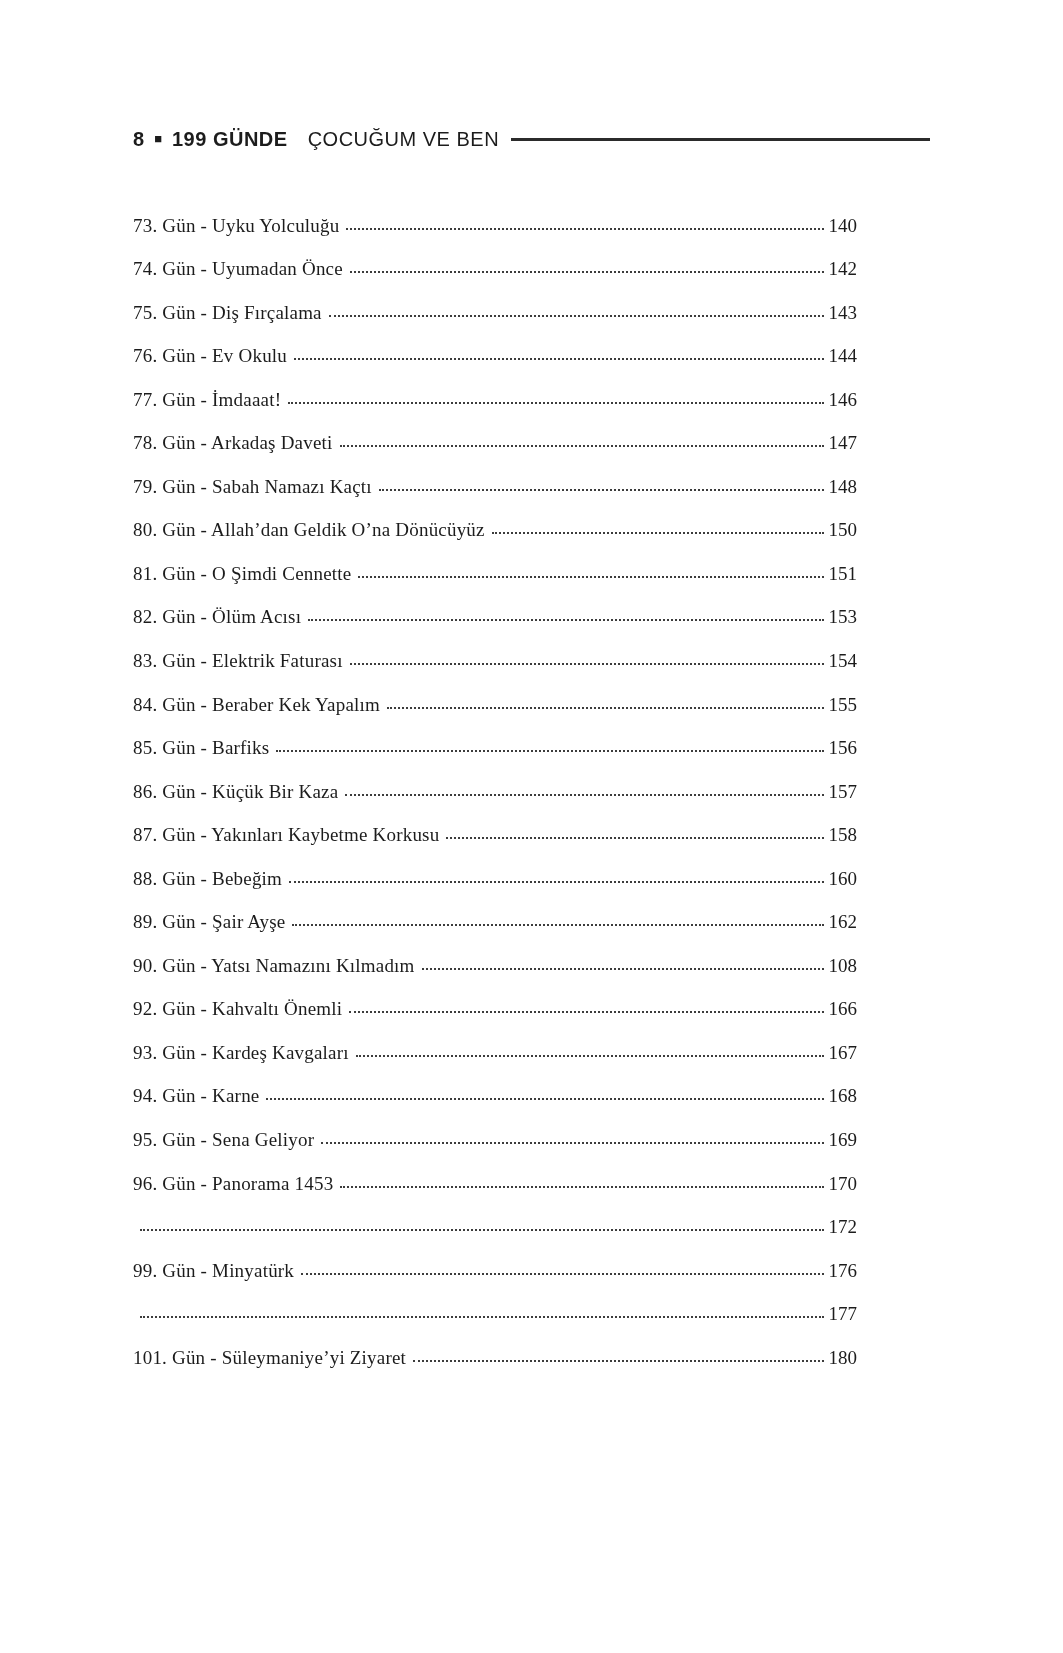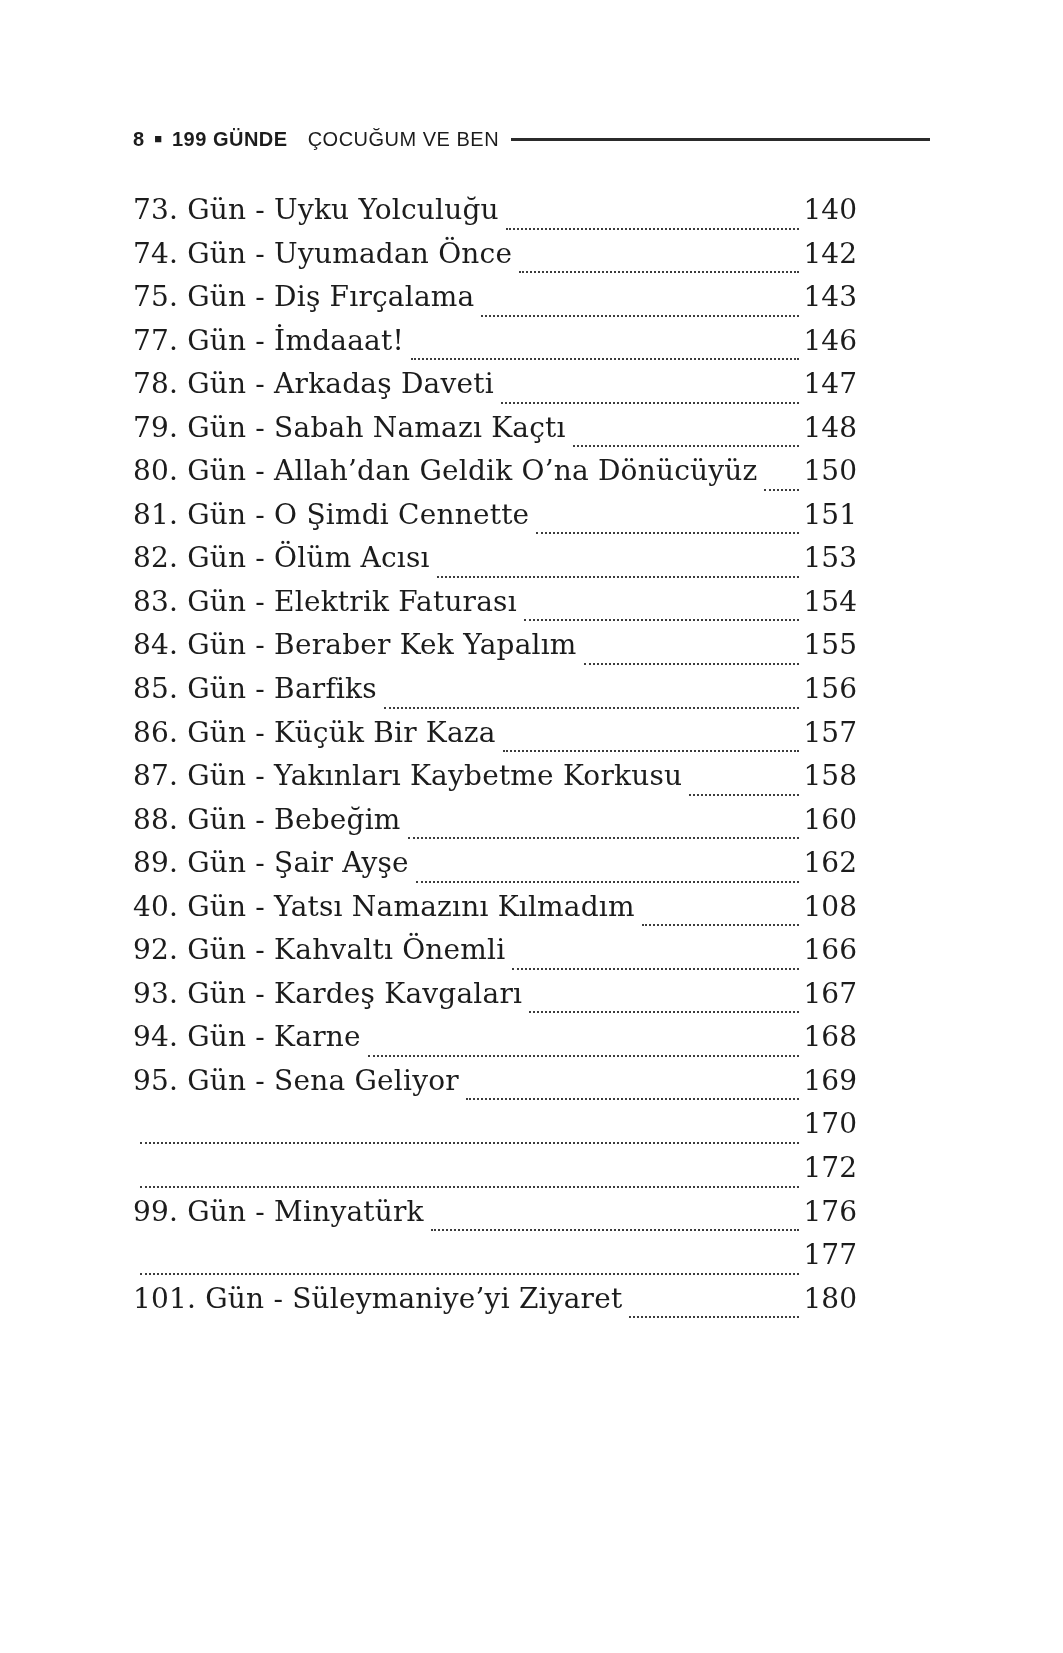--- a/index.html
+++ b/index.html
@@ -57,22 +57,24 @@
   }
   
   .toc {
     position: absolute;
     top: 193px;
     left: 133px;
     width: 724px;
   }
   .toc-row {
     display: flex;
+    align-items: flex-end;
     height: 43.55px;
-    font-size: 28px;
+    font-size: 19px;
+    font-family: Liberation Serif, serif;
   }
   .toc-title {
     white-space: nowrap;
     letter-spacing: 0.2px;
   }
   .toc-page {
     white-space: nowrap;
   }
   .dots {
     flex: 1;
@@ -104,20 +106,25 @@
         <span class="toc-title">74. Gün - Uyumadan Önce</span>
         <span class="dots"></span>
         <span class="toc-page">142</span>
       </div>
       <div class="toc-row">
         <span class="toc-title">75. Gün - Diş Fırçalama</span>
         <span class="dots"></span>
         <span class="toc-page">143</span>
       </div>
       <div class="toc-row">
+        <span class="toc-title">76. Gün - Ev Okulu</span>
+        <span class="dots"></span>
+        <span class="toc-page">144</span>
+      </div>
+      <div class="toc-row">
         <span class="toc-title">77. Gün - İmdaaat!</span>
         <span class="dots"></span>
         <span class="toc-page">146</span>
       </div>
       <div class="toc-row">
         <span class="toc-title">78. Gün - Arkadaş Daveti</span>
         <span class="dots"></span>
         <span class="toc-page">147</span>
       </div>
       <div class="toc-row">
@@ -169,21 +176,21 @@
         <span class="toc-title">88. Gün - Bebeğim</span>
         <span class="dots"></span>
         <span class="toc-page">160</span>
       </div>
       <div class="toc-row">
         <span class="toc-title">89. Gün - Şair Ayşe</span>
         <span class="dots"></span>
         <span class="toc-page">162</span>
       </div>
       <div class="toc-row">
-        <span class="toc-title">40. Gün - Yatsı Namazını Kılmadım</span>
+        <span class="toc-title">90. Gün - Yatsı Namazını Kılmadım</span>
         <span class="dots"></span>
         <span class="toc-page">108</span>
       </div>
       <div class="toc-row">
         <span class="toc-title">92. Gün - Kahvaltı Önemli</span>
         <span class="dots"></span>
         <span class="toc-page">166</span>
       </div>
       <div class="toc-row">
         <span class="toc-title">93. Gün - Kardeş Kavgaları</span>
@@ -194,20 +201,21 @@
         <span class="toc-title">94. Gün - Karne</span>
         <span class="dots"></span>
         <span class="toc-page">168</span>
       </div>
       <div class="toc-row">
         <span class="toc-title">95. Gün - Sena Geliyor</span>
         <span class="dots"></span>
         <span class="toc-page">169</span>
       </div>
       <div class="toc-row">
+        <span class="toc-title">96. Gün - Panorama 1453</span>
         <span class="dots"></span>
         <span class="toc-page">170</span>
       </div>
       <div class="toc-row">
         <span class="dots"></span>
         <span class="toc-page">172</span>
       </div>
       <div class="toc-row">
         <span class="toc-title">99. Gün - Minyatürk</span>
         <span class="dots"></span>

